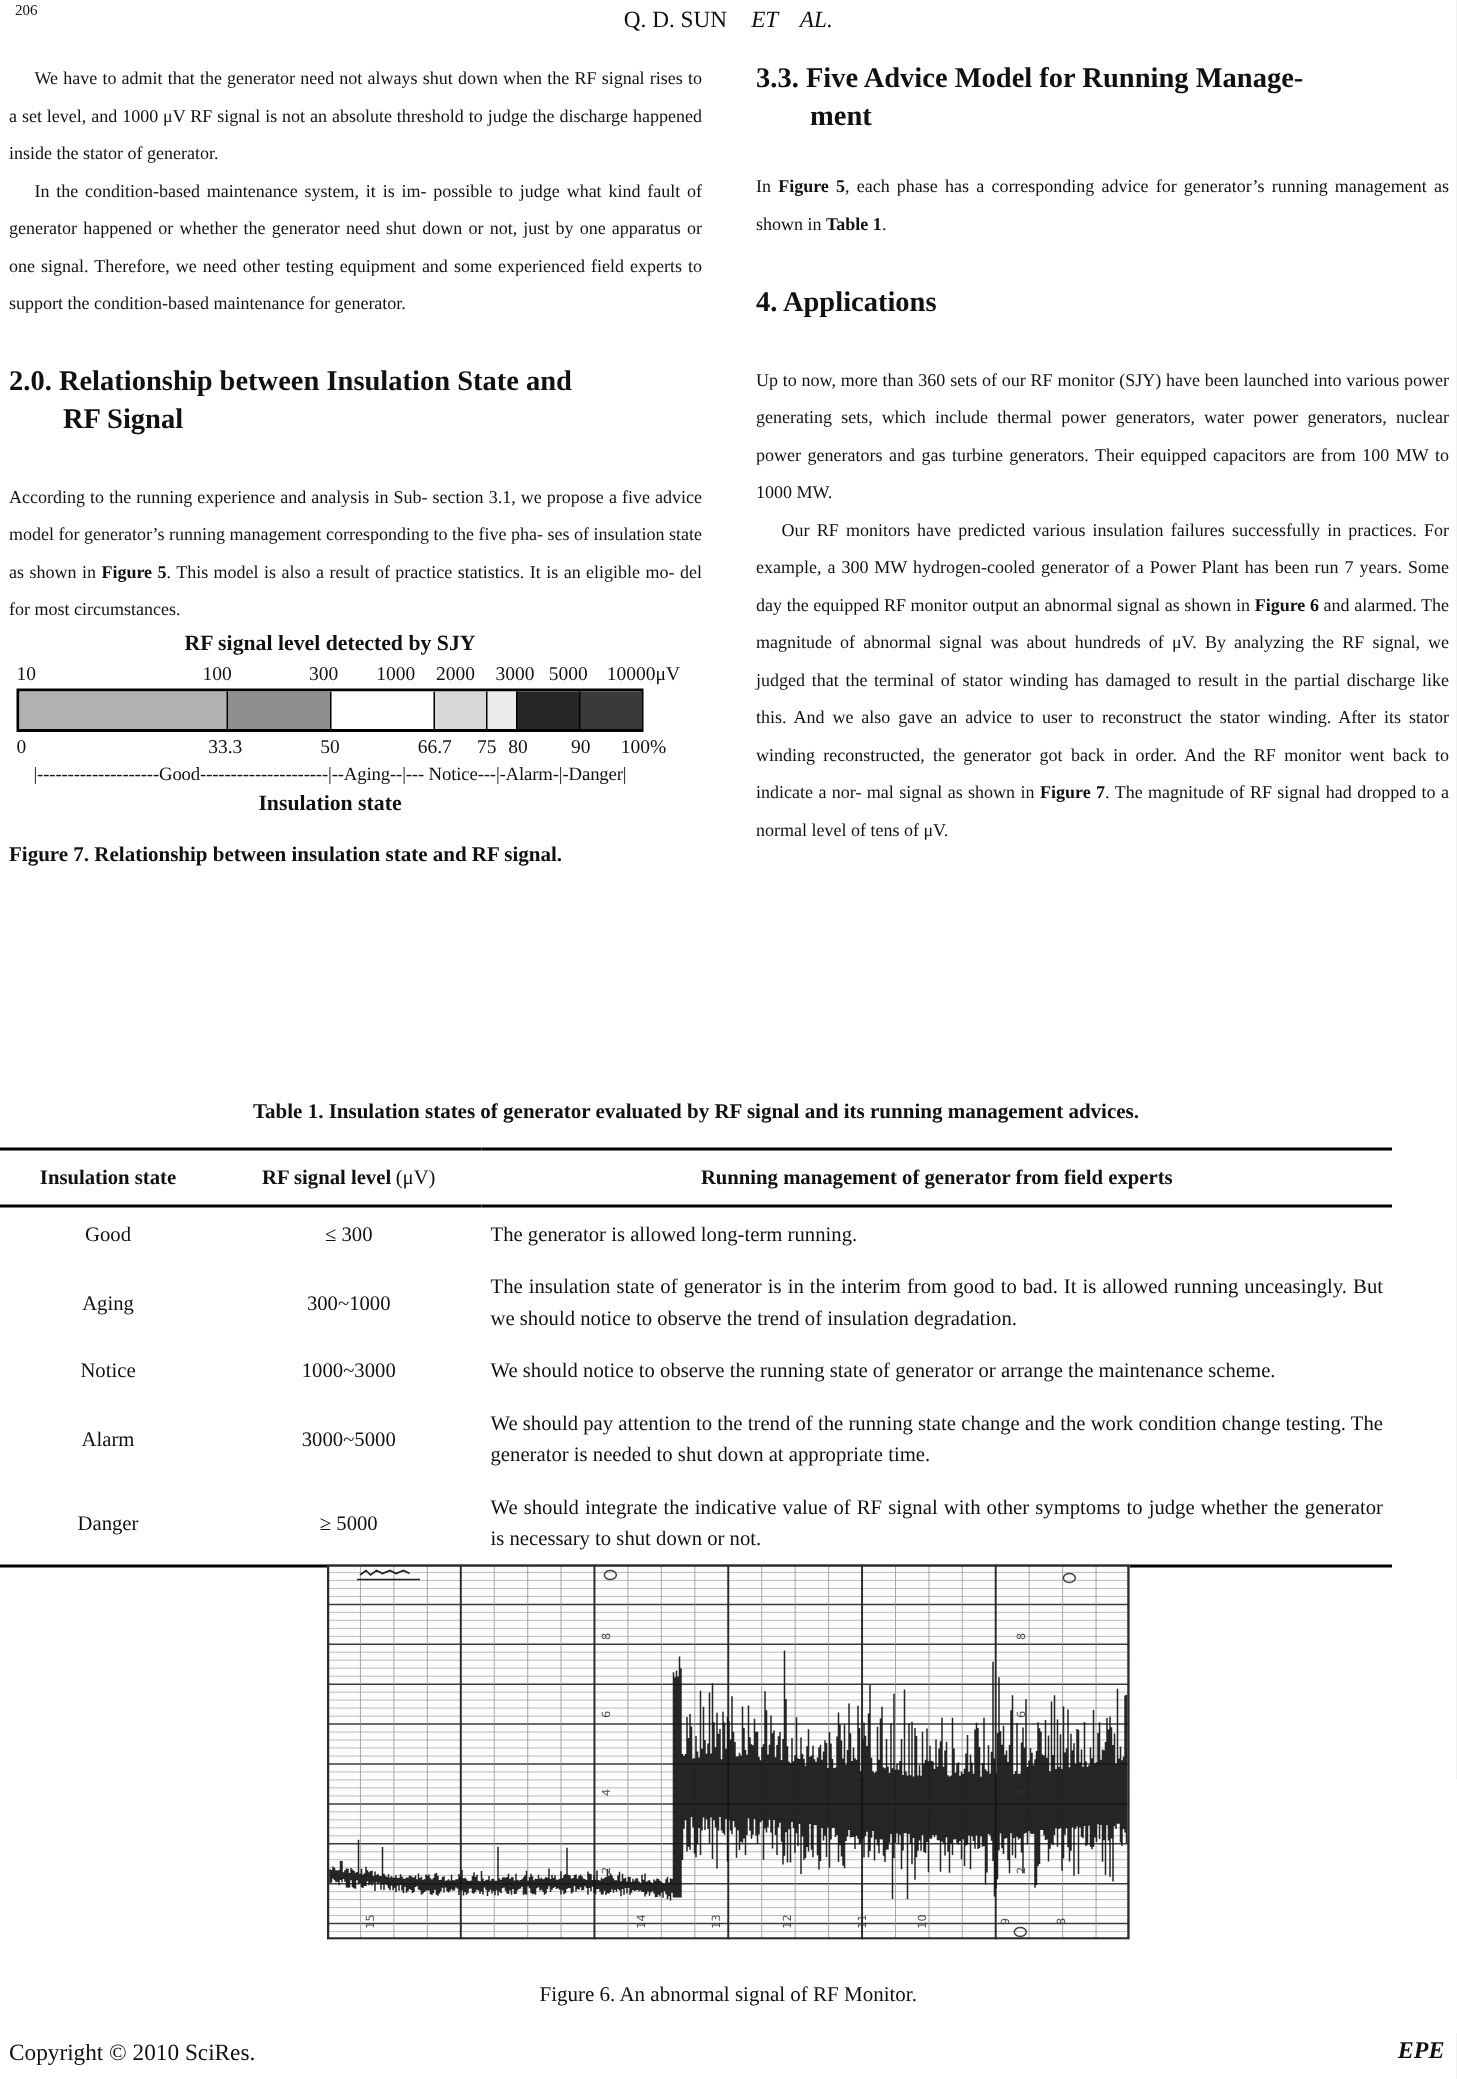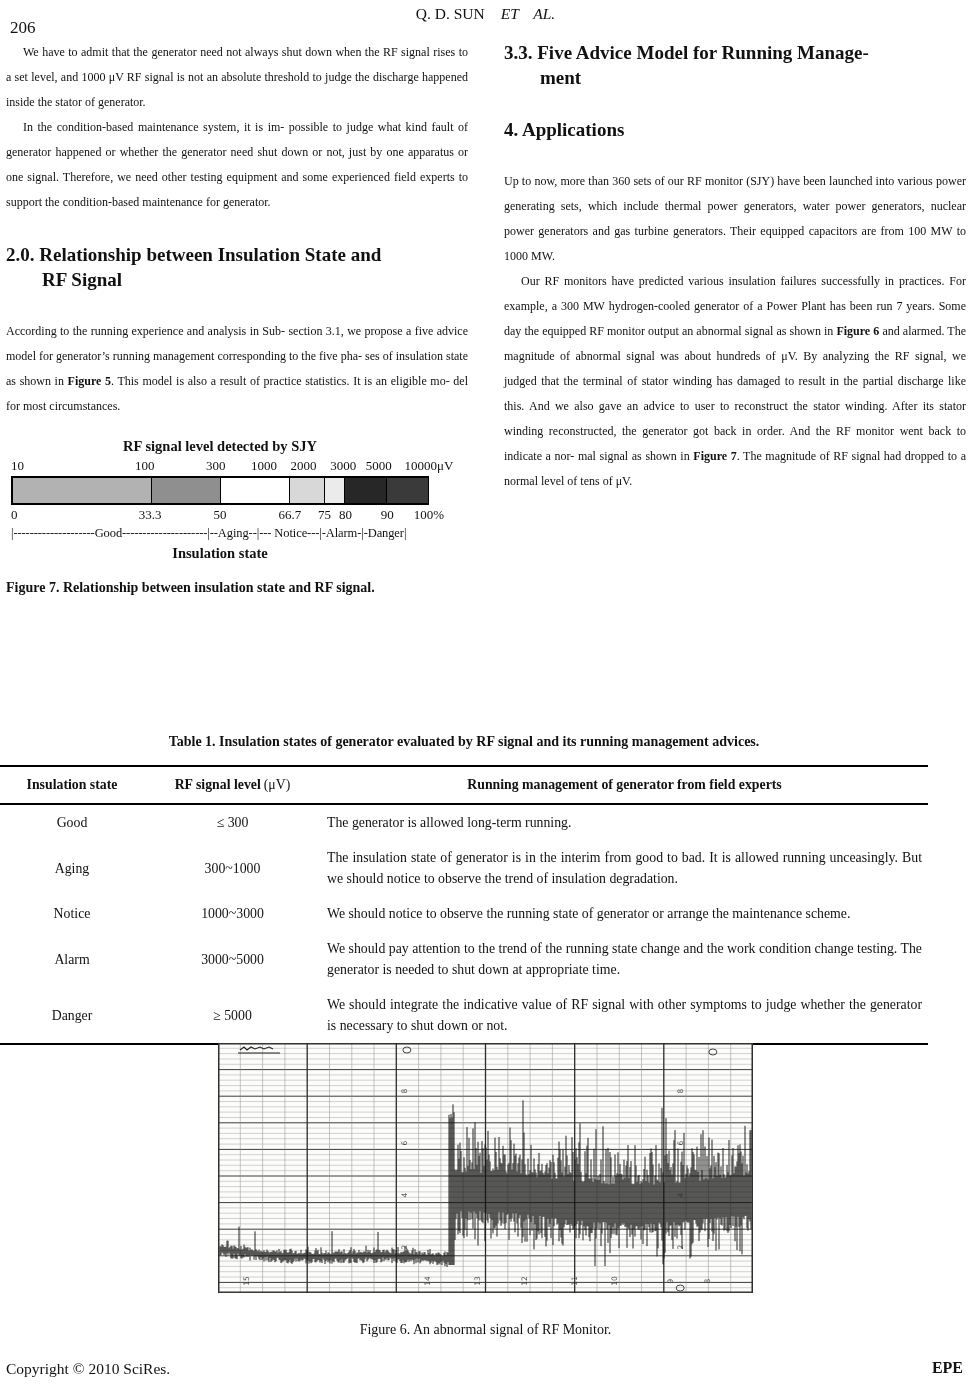--- a/index.html
+++ b/index.html
@@ -1,44 +1,44 @@
 <!DOCTYPE html>
 <html><head>
 <meta charset="utf-8">
 <style>
   html,body{margin:0;padding:0;background:#e8e8e8;}
   .page{position:relative;width:971px;height:1386px;margin:0 auto;background:#ffffff;
         font-family:"Liberation Serif",serif;color:#111;overflow:hidden;}
 
   
-  .pagenum{position:absolute;left:10px;top:18px;font-size:17px;}
+  .pagenum{position:absolute;left:10px;top:2px;font-size:10px;}
   .runhead{position:absolute;left:0;right:0;top:5px;text-align:center;font-size:15.5px;}
   .etal{font-style:italic;margin-left:16px;word-spacing:11px;}
 
   
   .columns{position:absolute;top:40px;left:6px;width:960px;display:flex;justify-content:space-between;}
   .col{width:462px;}
   p{margin:0;text-align:justify;font-size:12px;line-height:25px;}
   .indent{text-indent:17px;}
   .heading{font-weight:bold;font-size:19px;line-height:25px;}
   .h-mt{margin-top:27px;}
   .h-mb{margin-bottom:27px;}
   .h-line2{display:block;padding-left:36px;}
   .p-mt{margin-top:22px;}
 
   
-  .fig5{margin-top:17px;width:446px;}
+  .fig5{margin-top:0;width:446px;}
   .fig5-inner{position:relative;width:418px;margin-left:5px;}
   .fig5-title{text-align:center;font-weight:bold;font-size:14.5px;line-height:20px;}
   .fig5-labels{position:relative;height:18px;font-size:13px;margin-top:2px;}
   .fig5-labels span{position:absolute;top:0;white-space:nowrap;}
   .fig5-bar{position:relative;height:25px;border:2px solid #000;background:#fff;overflow:visible;}
   .fig5-bar .seg{position:absolute;top:0;bottom:0;}
   .fig5-bar .seg.b{border-left:1px solid #000;}
-  .fig5-stateline{font-size:12.5px;line-height:17px;white-space:nowrap;letter-spacing:-0.1px;}
+  .fig5-stateline{font-size:12.5px;line-height:17px;white-space:nowrap;letter-spacing:-0.1px;text-align:center;}
   .fig5-axis{text-align:center;font-weight:bold;font-size:14.5px;line-height:20px;margin-top:1px;}
   .fig5-caption{font-weight:bold;font-size:14px;line-height:19px;margin-top:15px;text-align:left;}
 
   
   .tbl-section{position:absolute;top:734px;left:0;width:928px;}
   .tbl-title{text-align:center;font-weight:bold;font-size:14px;margin-bottom:15px;}
   table.t1{width:100%;border-collapse:collapse;border-top:2px solid #000;border-bottom:2px solid #000;
            font-size:13.8px;}
   table.t1 th{border-bottom:2px solid #000;font-weight:bold;padding:10px 4px;font-size:13.8px;}
   table.t1 td{padding:7px 6px;line-height:21px;vertical-align:middle;}
@@ -47,21 +47,21 @@
   td.cadvice{text-align:justify;padding-right:12px;}
   .unit{font-weight:normal;margin-left:3px;}
 
   
   .fig6{position:absolute;top:1043px;left:0;width:971px;text-align:center;}
   .fig6 svg{display:inline-block;background:#fcfcfa;}
   .fig6-caption{font-weight:normal;font-size:14px;margin-top:25px;}
 
   
   .foot-left{position:absolute;left:6px;top:1360px;font-size:15.5px;}
-  .foot-right{position:absolute;right:8px;top:1359px;font-size:16px;font-weight:bold;}
+  .foot-right{position:absolute;right:8px;top:1359px;font-size:16px;font-weight:bold;font-style:italic;}
 </style>
 </head>
 <body>
 
 <div class="page">
 
   <div class="pagenum">206</div>
   <div class="runhead">
     <span>Q. D. SUN</span><span class="etal">ET AL.</span>
   </div>
@@ -117,20 +117,21 @@
         <div class="fig5-caption">Figure 7. Relationship between insulation state and RF signal.</div>
       </div>
     </div>
 
     <div class="col">
       <div class="heading">
         <span>3.3. Five Advice Model for Running Manage-</span>
         <span class="h-line2">ment</span>
       </div>
 
+      <p class="p-mt"><span>In </span><b>Figure 5</b><span>, each phase has a corresponding advice for generator’s running management as shown in </span><b>Table 1</b><span>.</span></p>
 
       <div class="heading h-mt h-mb">4. Applications</div>
 
       <p>Up to now, more than 360 sets of our RF monitor (SJY) have been launched into various power generating sets, which include thermal power generators, water power generators, nuclear power generators and gas turbine generators. Their equipped capacitors are from 100 MW to 1000 MW.</p>
 
       <p class="indent"><span>Our RF monitors have predicted various insulation failures successfully in practices. For example, a 300 MW hydrogen-cooled generator of a Power Plant has been run 7 years. Some day the equipped RF monitor output an abnormal signal as shown in </span><b>Figure 6</b><span> and alarmed. The magnitude of abnormal signal was about hundreds of μV. By analyzing the RF signal, we judged that the terminal of stator winding has damaged to result in the partial discharge like this. And we also gave an advice to user to reconstruct the stator winding. After its stator winding reconstructed, the generator got back in order. And the RF monitor went back to indicate a nor- mal signal as shown in </span><b>Figure 7</b><span>. The magnitude of RF signal had dropped to a normal level of tens of μV.</span></p>
     </div>
   </div>
 
   <div class="tbl-section">

